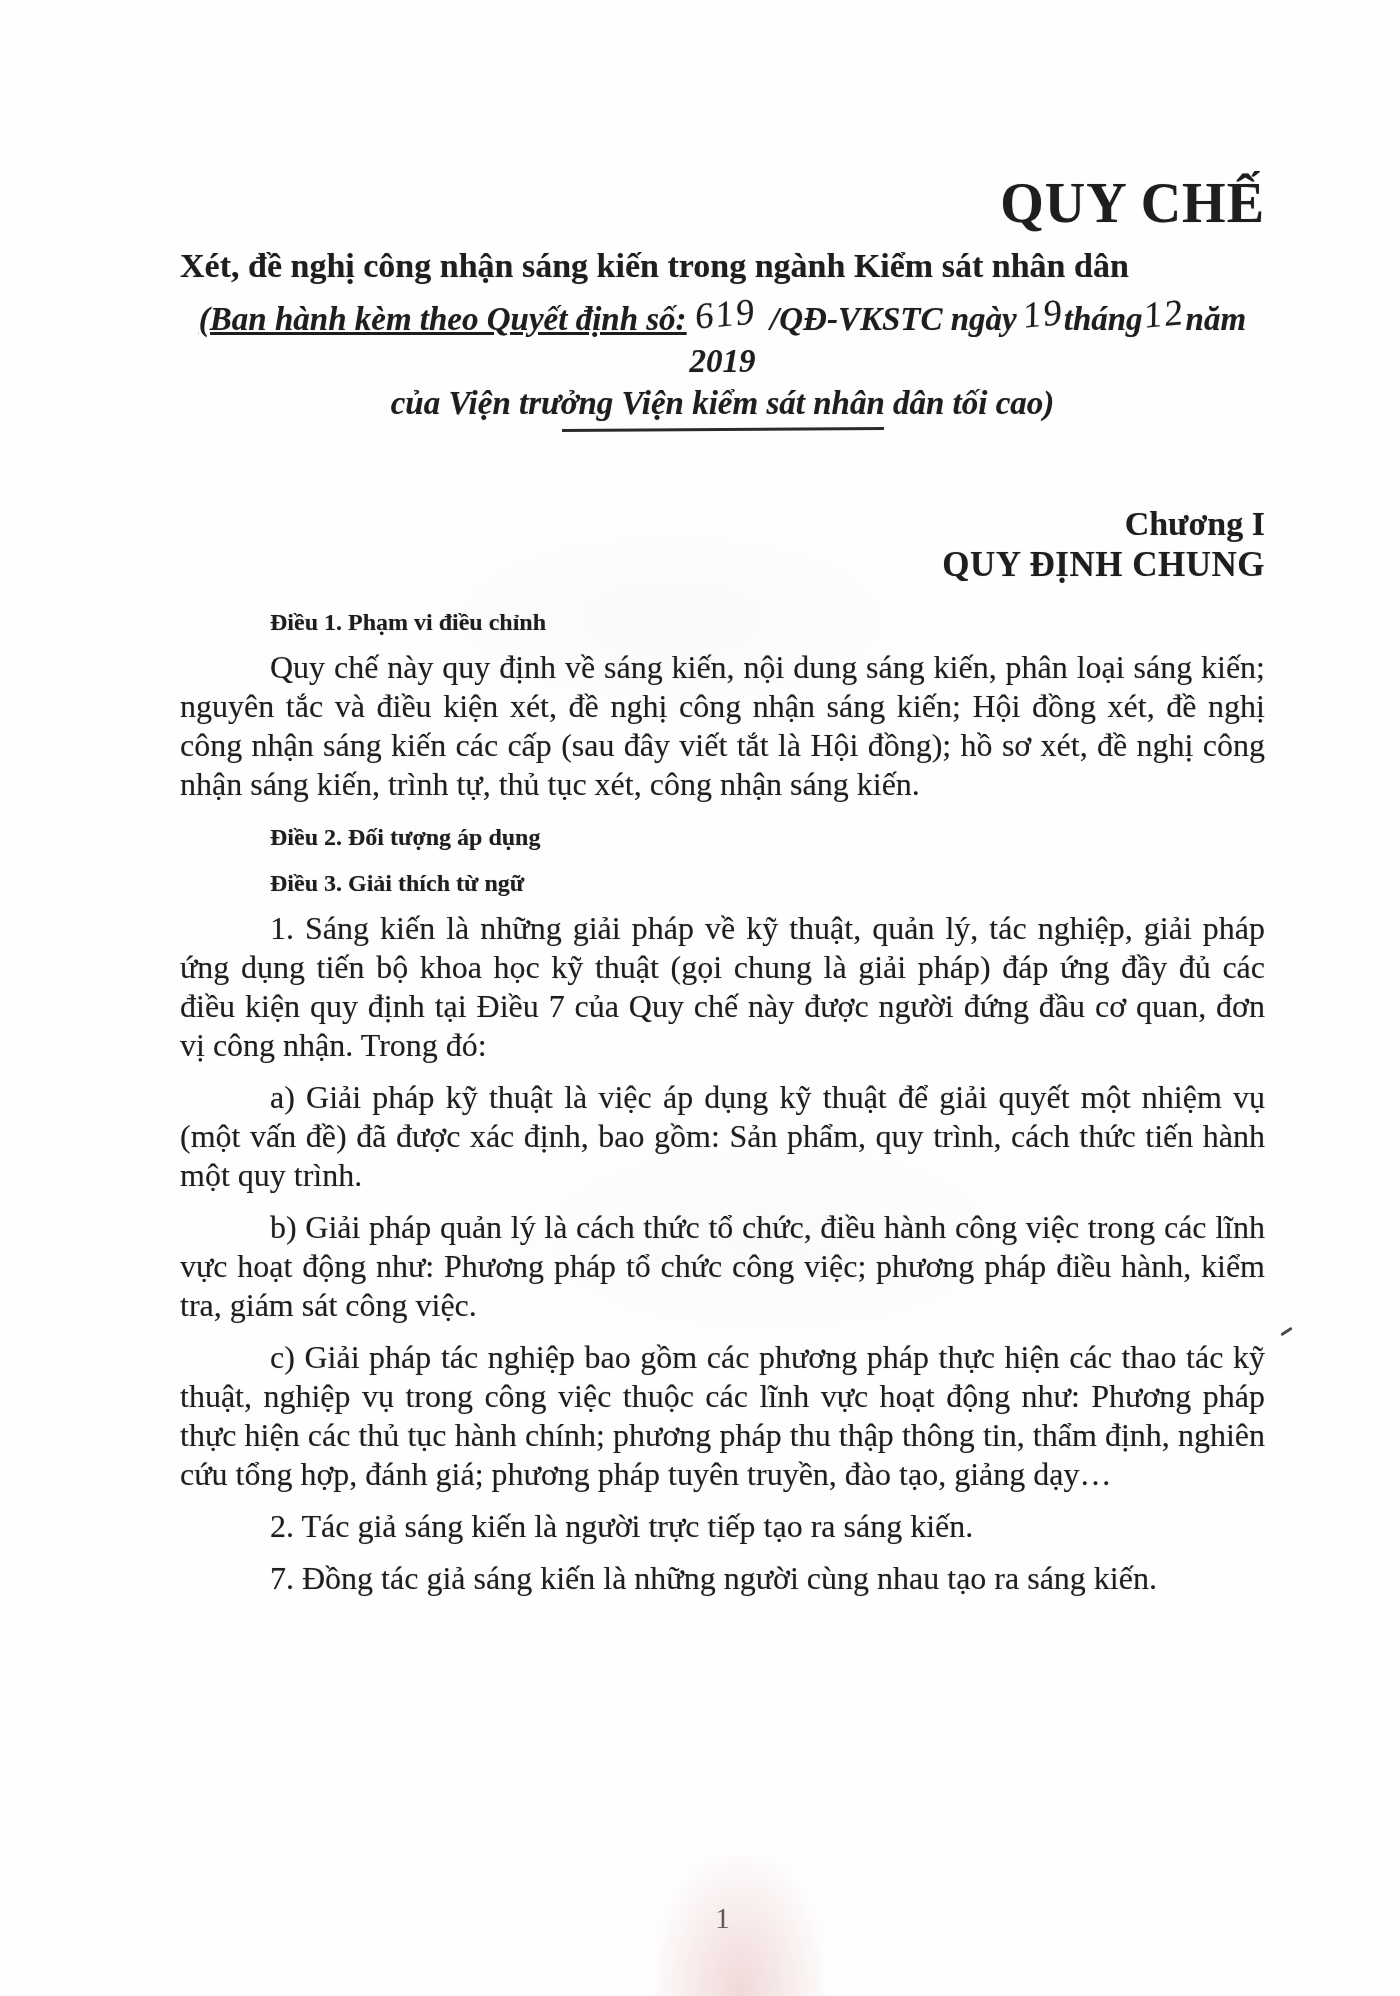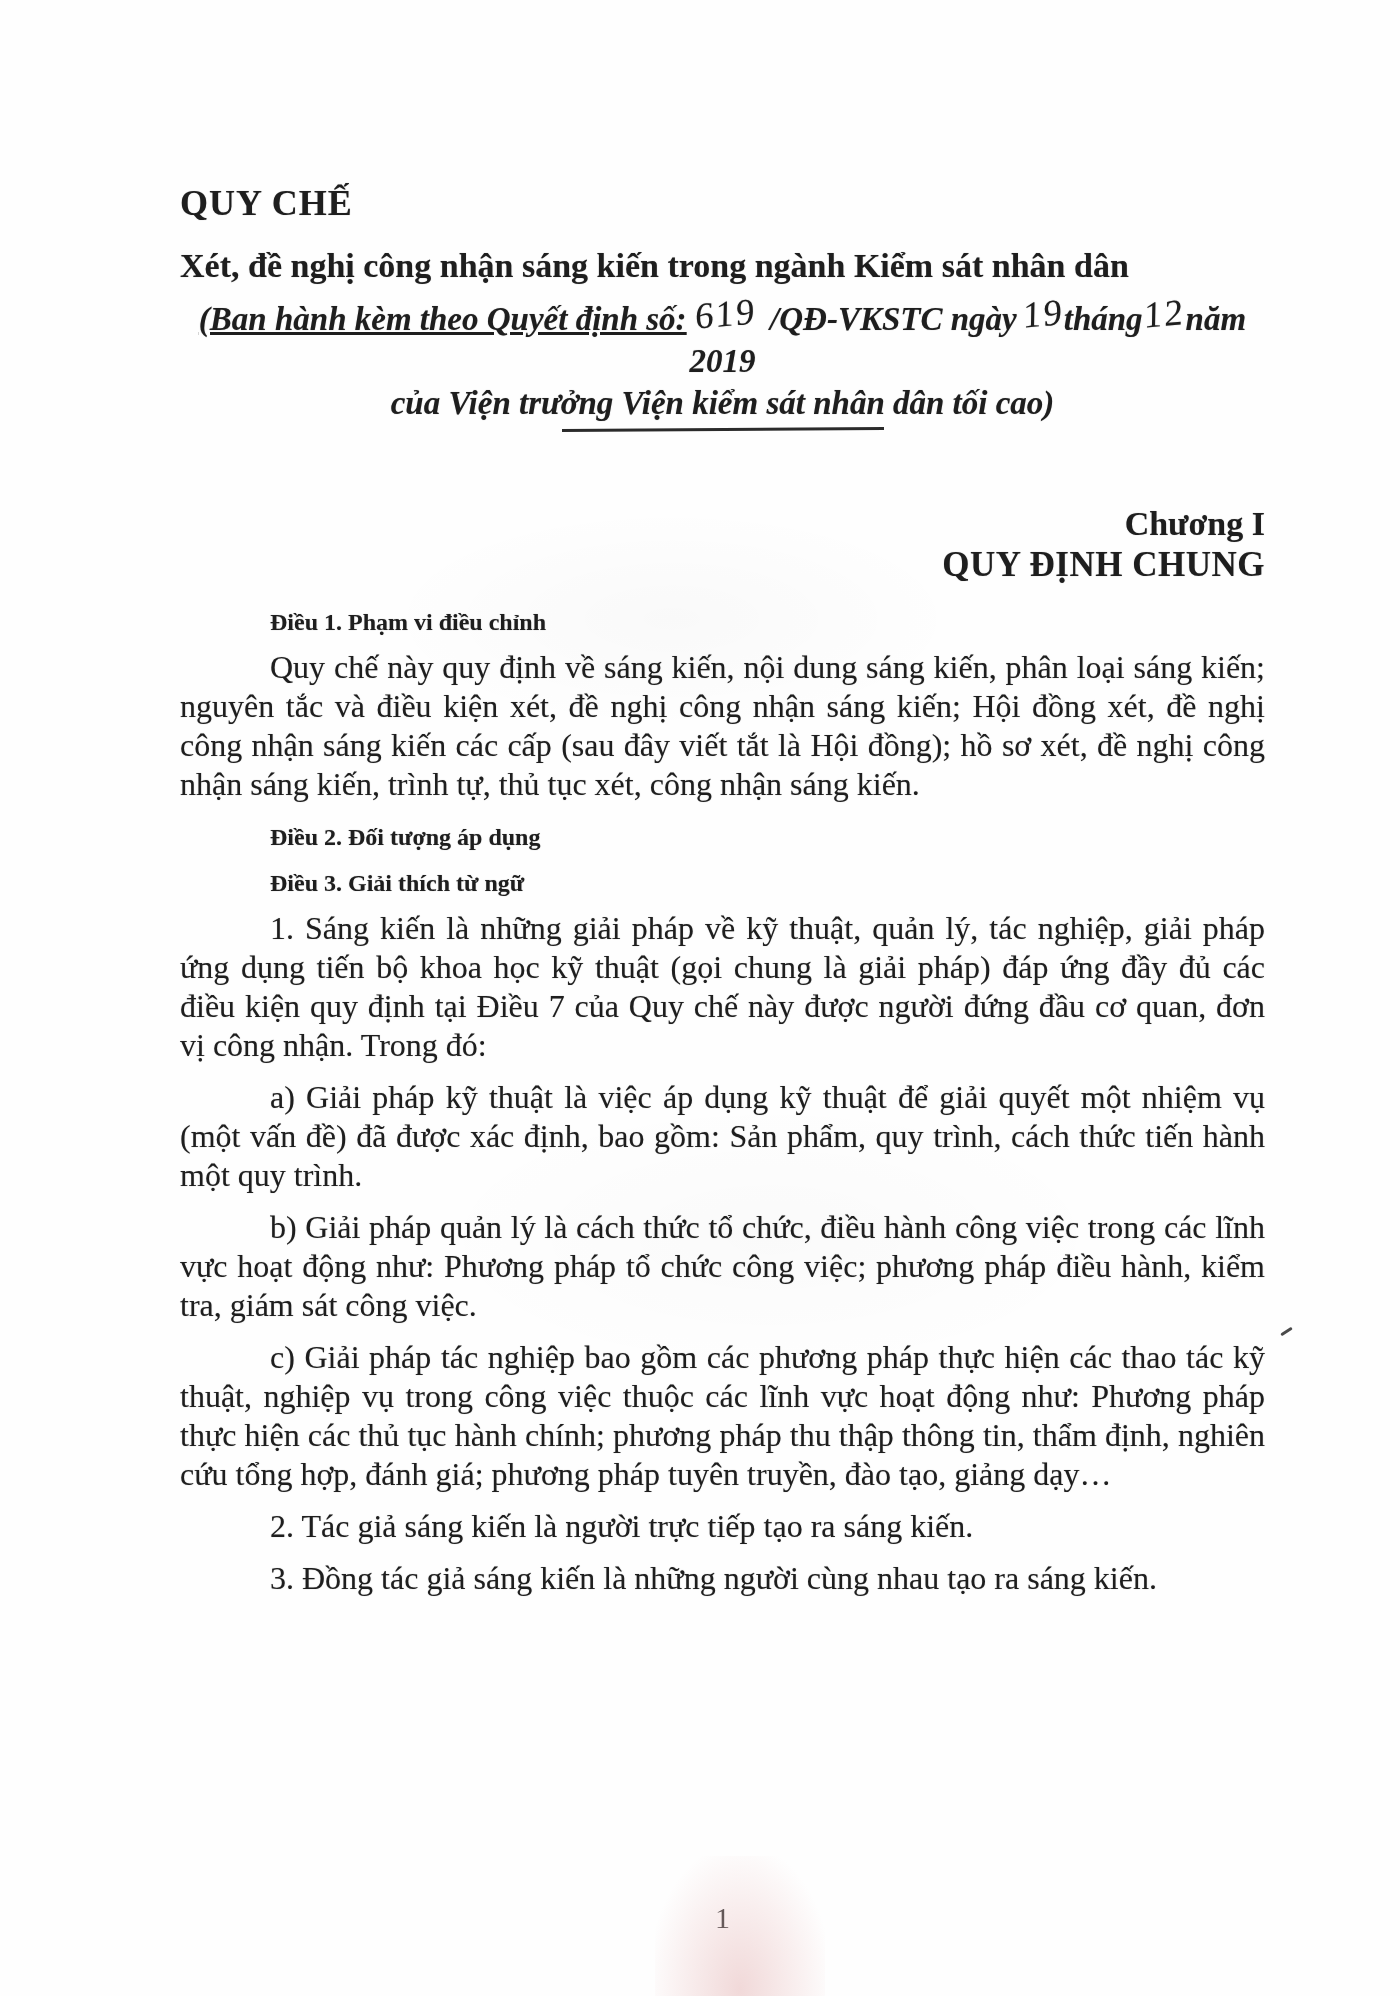--- a/index.html
+++ b/index.html
@@ -19,22 +19,22 @@
       #fefefe;
   }
   .content{
     position:absolute;
     left:180px;top:0;
     width:1085px;
     padding-top:180px;
   }
   .content *{text-shadow:0 0 1px rgba(25,25,25,0.35);}
   h1.doc-title{
-    font-size:36px;line-height:46px;margin:0 0 20px;
-    text-align:left;font-weight:bold;letter-spacing:1px;
+    font-size:56px;line-height:46px;margin:0 0 20px;
+    text-align:right;font-weight:bold;letter-spacing:1px;
   }
   h2.doc-subtitle{
     font-size:34px;line-height:40px;margin:0 0 12px;
     font-weight:bold;
   }
   .issuance{
     text-align:center;
     font-style:italic;font-weight:600;
     font-size:33px;line-height:42px;
   }
@@ -122,20 +122,20 @@
     <p class="body-par">Quy chế này quy định về sáng kiến, nội dung sáng kiến, phân loại sáng kiến; nguyên tắc và điều kiện xét, đề nghị công nhận sáng kiến; Hội đồng xét, đề nghị công nhận sáng kiến các cấp (sau đây viết tắt là Hội đồng); hồ sơ xét, đề nghị công nhận sáng kiến, trình tự, thủ tục xét, công nhận sáng kiến.</p>
 
     <h3 class="dieu">Điều 2. Đối tượng áp dụng</h3>
 
     <h3 class="dieu">Điều 3. Giải thích từ ngữ</h3>
     <p class="body-par">1. Sáng kiến là những giải pháp về kỹ thuật, quản lý, tác nghiệp, giải pháp ứng dụng tiến bộ khoa học kỹ thuật (gọi chung là giải pháp) đáp ứng đầy đủ các điều kiện quy định tại Điều 7 của Quy chế này được người đứng đầu cơ quan, đơn vị công nhận. Trong đó:</p>
     <p class="body-par">a) Giải pháp kỹ thuật là việc áp dụng kỹ thuật để giải quyết một nhiệm vụ (một vấn đề) đã được xác định, bao gồm: Sản phẩm, quy trình, cách thức tiến hành một quy trình.</p>
     <p class="body-par">b) Giải pháp quản lý là cách thức tổ chức, điều hành công việc trong các lĩnh vực hoạt động như: Phương pháp tổ chức công việc; phương pháp điều hành, kiểm tra, giám sát công việc.</p>
     <p class="body-par">c) Giải pháp tác nghiệp bao gồm các phương pháp thực hiện các thao tác kỹ thuật, nghiệp vụ trong công việc thuộc các lĩnh vực hoạt động như: Phương pháp thực hiện các thủ tục hành chính; phương pháp thu thập thông tin, thẩm định, nghiên cứu tổng hợp, đánh giá; phương pháp tuyên truyền, đào tạo, giảng dạy…</p>
     <p class="body-par">2. Tác giả sáng kiến là người trực tiếp tạo ra sáng kiến.</p>
-    <p class="body-par">3. Đồng tác giả sáng kiến là những người cùng nhau tạo ra sáng kiến.</p>
+    <p class="body-par">7. Đồng tác giả sáng kiến là những người cùng nhau tạo ra sáng kiến.</p>
 
   </div>
 
   <div class="page-number">1</div>
   <div class="stain"></div>
   <span class="stray-mark"></span>
 </div>
 
 </body></html>

